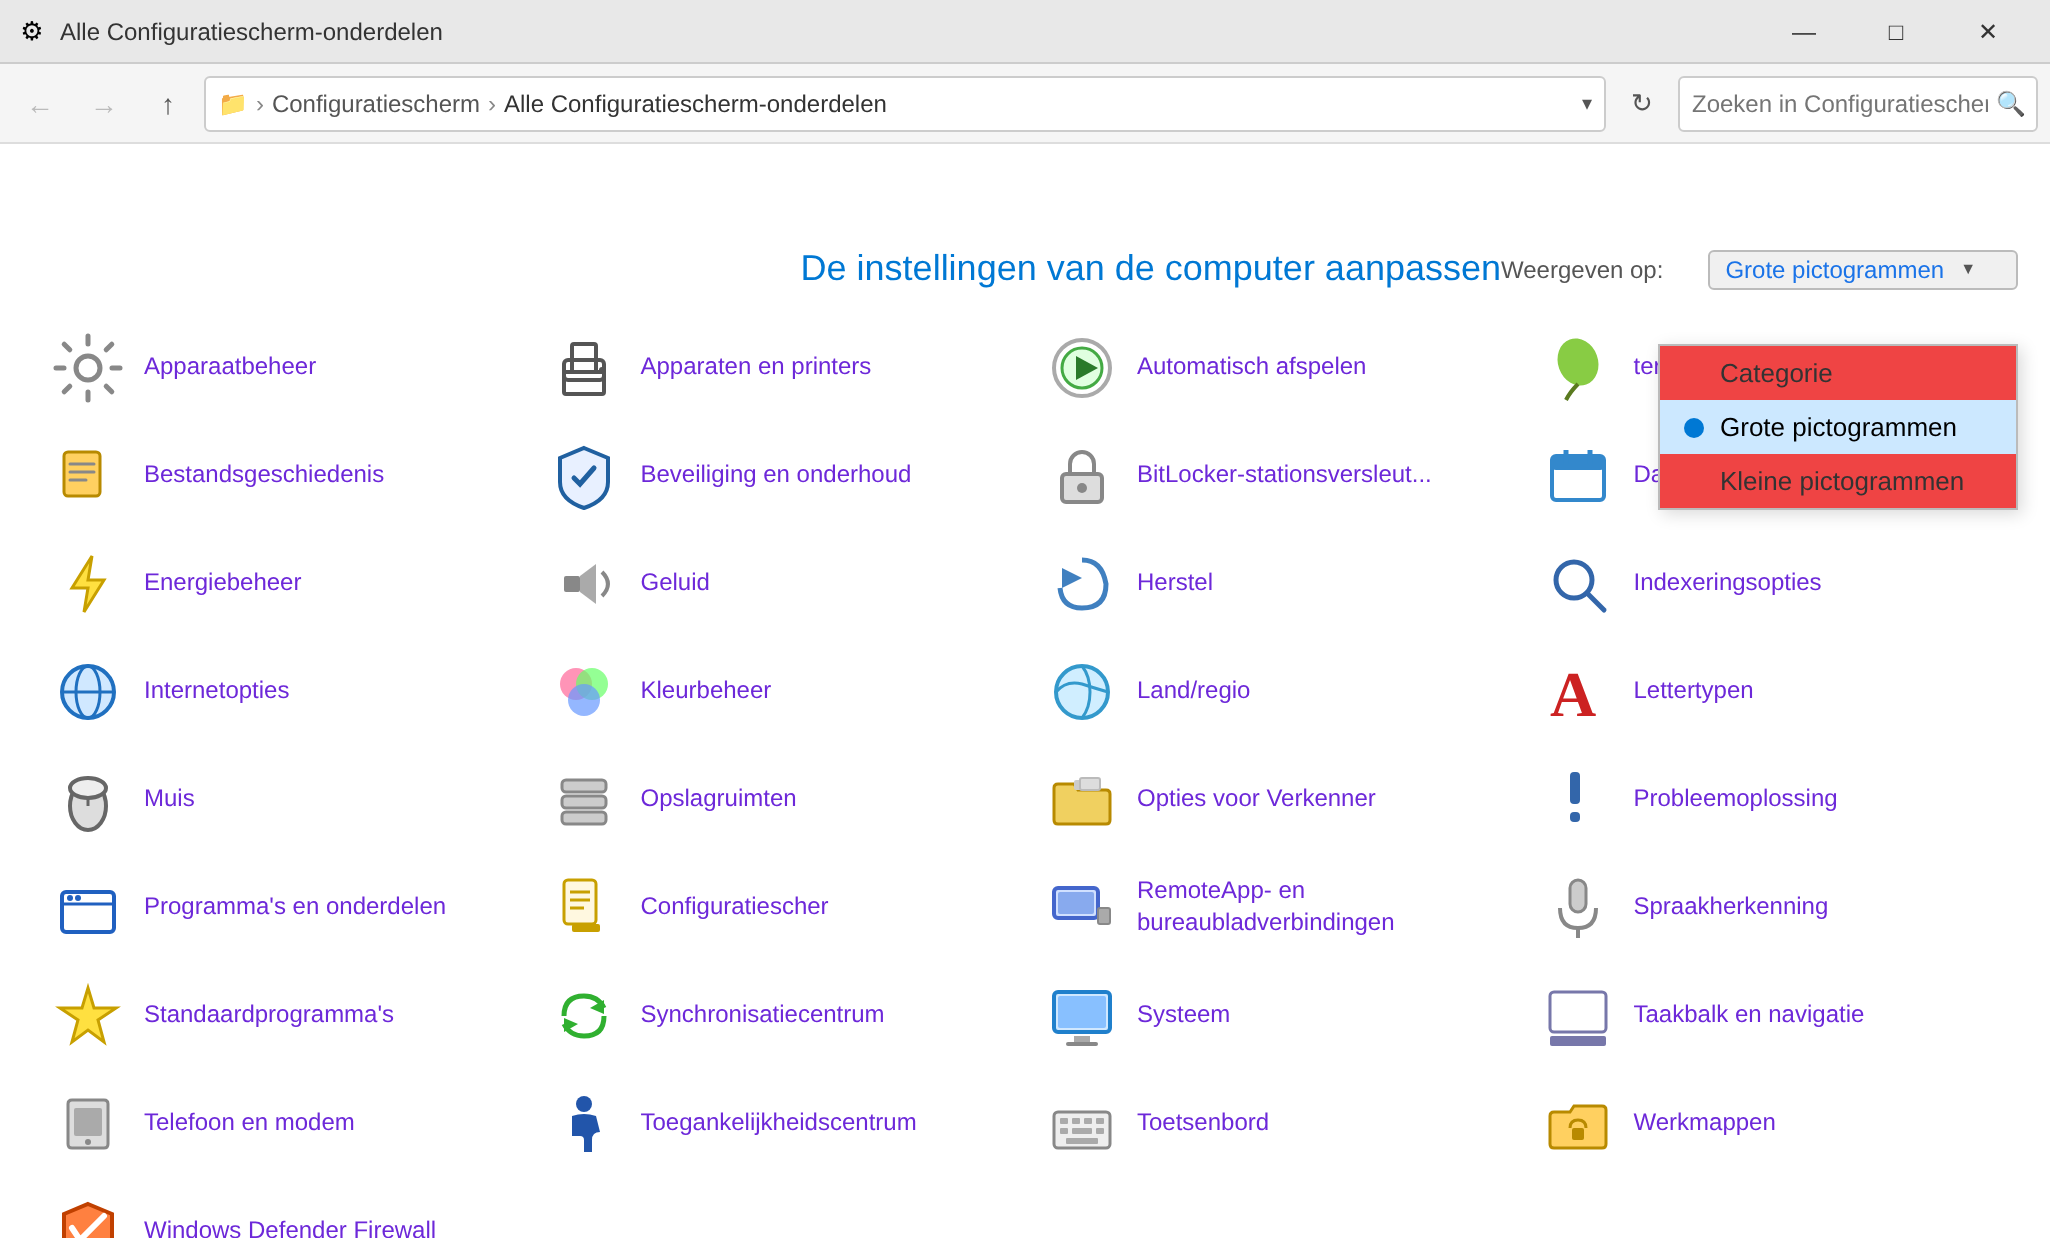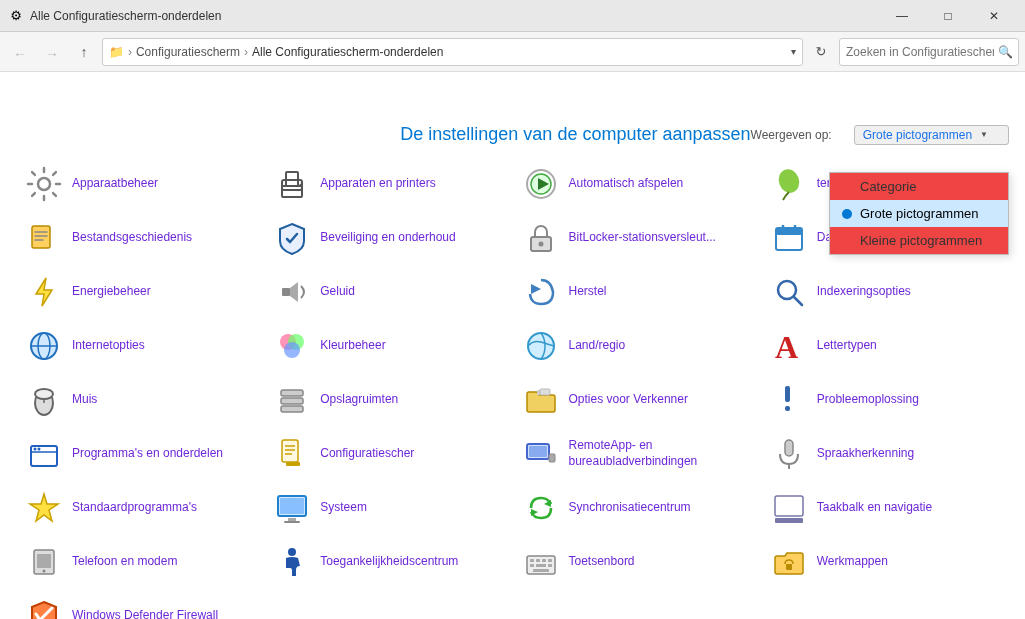--- a/index.html
+++ b/index.html
@@ -488,38 +488,38 @@
         <div class="item-icon">
           <svg width="36" height="36" viewBox="0 0 36 36">
             <polygon points="18,4 21,14 32,14 23,20 26,31 18,25 10,31 13,20 4,14 15,14" fill="#ffe040" stroke="#c8a000" stroke-width="1.5"></polygon>
           </svg>
         </div>
         <span class="item-label">Standaardprogramma's</span>
       </div>
       <div class="grid-item">
         <div class="item-icon">
           <svg width="36" height="36" viewBox="0 0 36 36">
+            <path d="M8 18 Q8 8 18 8 Q25 8 28 14" stroke="#30b030" stroke-width="2.5" fill="none"></path>
+            <polygon points="28,10 28,17 21,14" fill="#30b030"></polygon>
+            <path d="M28 18 Q28 28 18 28 Q11 28 8 22" stroke="#30b030" stroke-width="2.5" fill="none"></path>
+            <polygon points="8,26 8,19 15,22" fill="#30b030"></polygon>
+          </svg>
+        </div>
+        <span class="item-label">Synchronisatiecentrum</span>
+      </div>
+      <div class="grid-item">
+        <div class="item-icon">
+          <svg width="36" height="36" viewBox="0 0 36 36">
             <rect x="4" y="6" width="28" height="20" rx="2" fill="#d0e8ff" stroke="#2080cc" stroke-width="2"></rect>
             <rect x="6" y="8" width="24" height="16" rx="1" fill="#88c0ff"></rect>
             <rect x="14" y="28" width="8" height="3" fill="#aaa"></rect>
             <rect x="10" y="31" width="16" height="2" rx="1" fill="#888"></rect>
           </svg>
         </div>
         <span class="item-label">Systeem</span>
-      </div>
-      <div class="grid-item">
-        <div class="item-icon">
-          <svg width="36" height="36" viewBox="0 0 36 36">
-            <path d="M8 18 Q8 8 18 8 Q25 8 28 14" stroke="#30b030" stroke-width="2.5" fill="none"></path>
-            <polygon points="28,10 28,17 21,14" fill="#30b030"></polygon>
-            <path d="M28 18 Q28 28 18 28 Q11 28 8 22" stroke="#30b030" stroke-width="2.5" fill="none"></path>
-            <polygon points="8,26 8,19 15,22" fill="#30b030"></polygon>
-          </svg>
-        </div>
-        <span class="item-label">Synchronisatiecentrum</span>
       </div>
       <div class="grid-item">
         <div class="item-icon">
           <svg width="36" height="36" viewBox="0 0 36 36">
             <rect x="4" y="6" width="28" height="20" rx="2" fill="white" stroke="#7777aa" stroke-width="1.5"></rect>
             <rect x="4" y="28" width="28" height="5" rx="1" fill="#7777aa"></rect>
           </svg>
         </div>
         <span class="item-label">Taakbalk en navigatie</span>
       </div>

